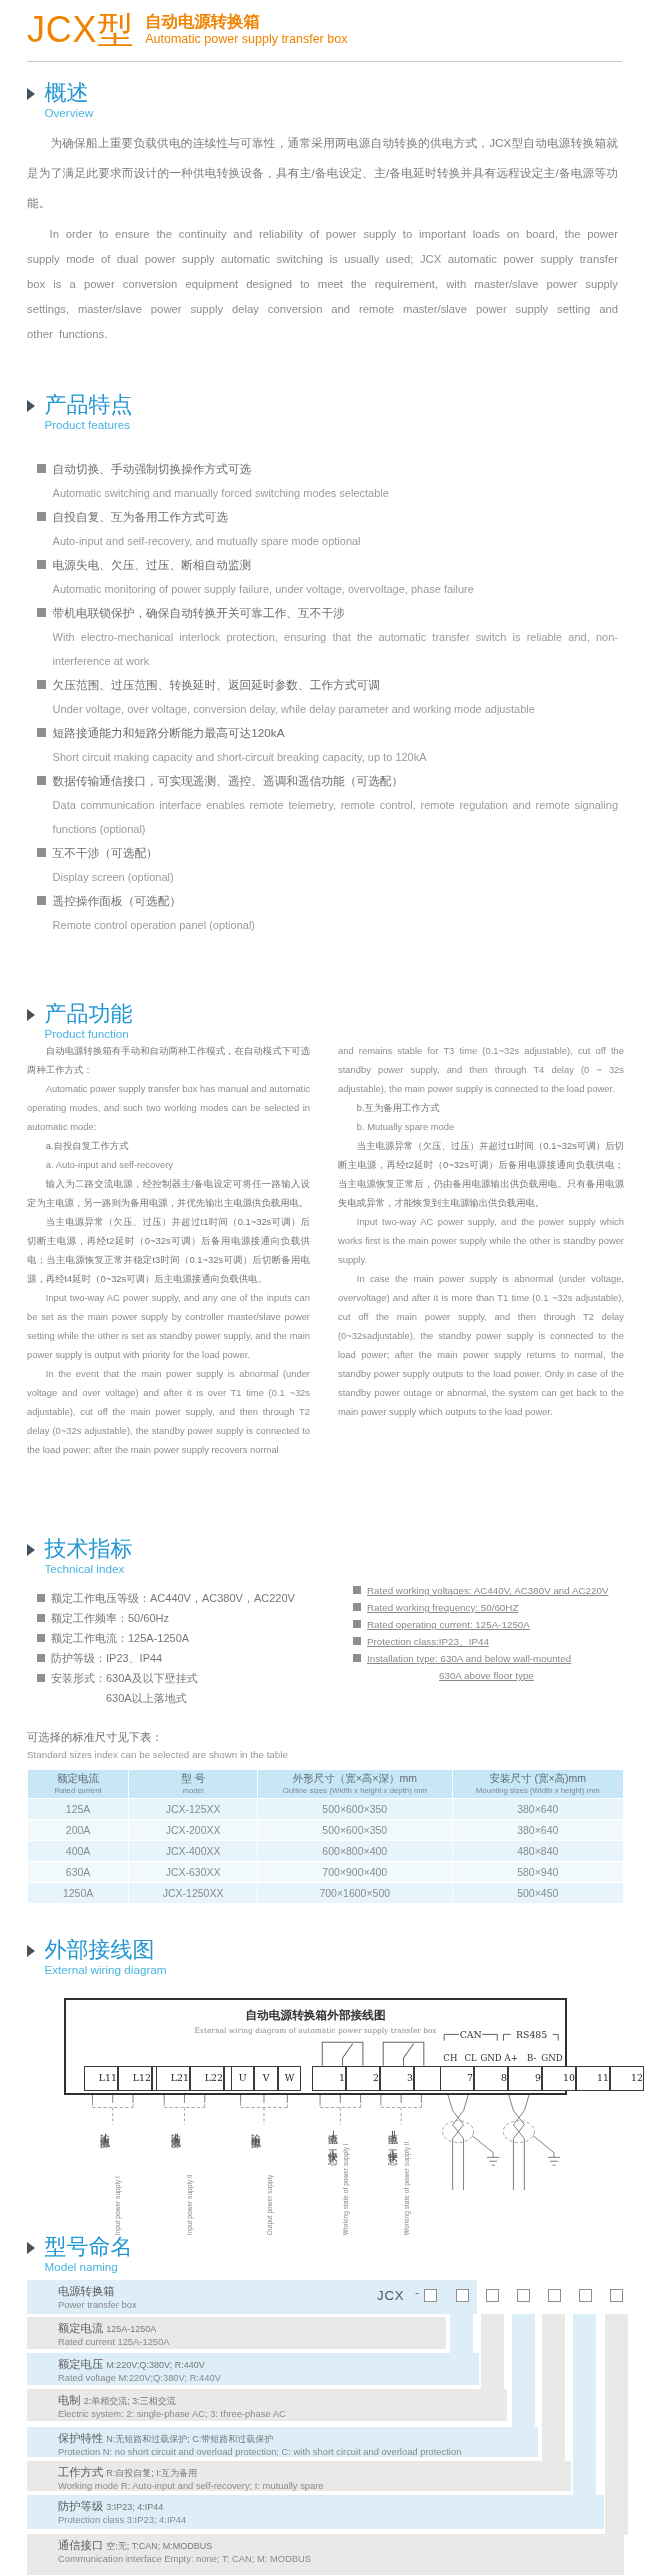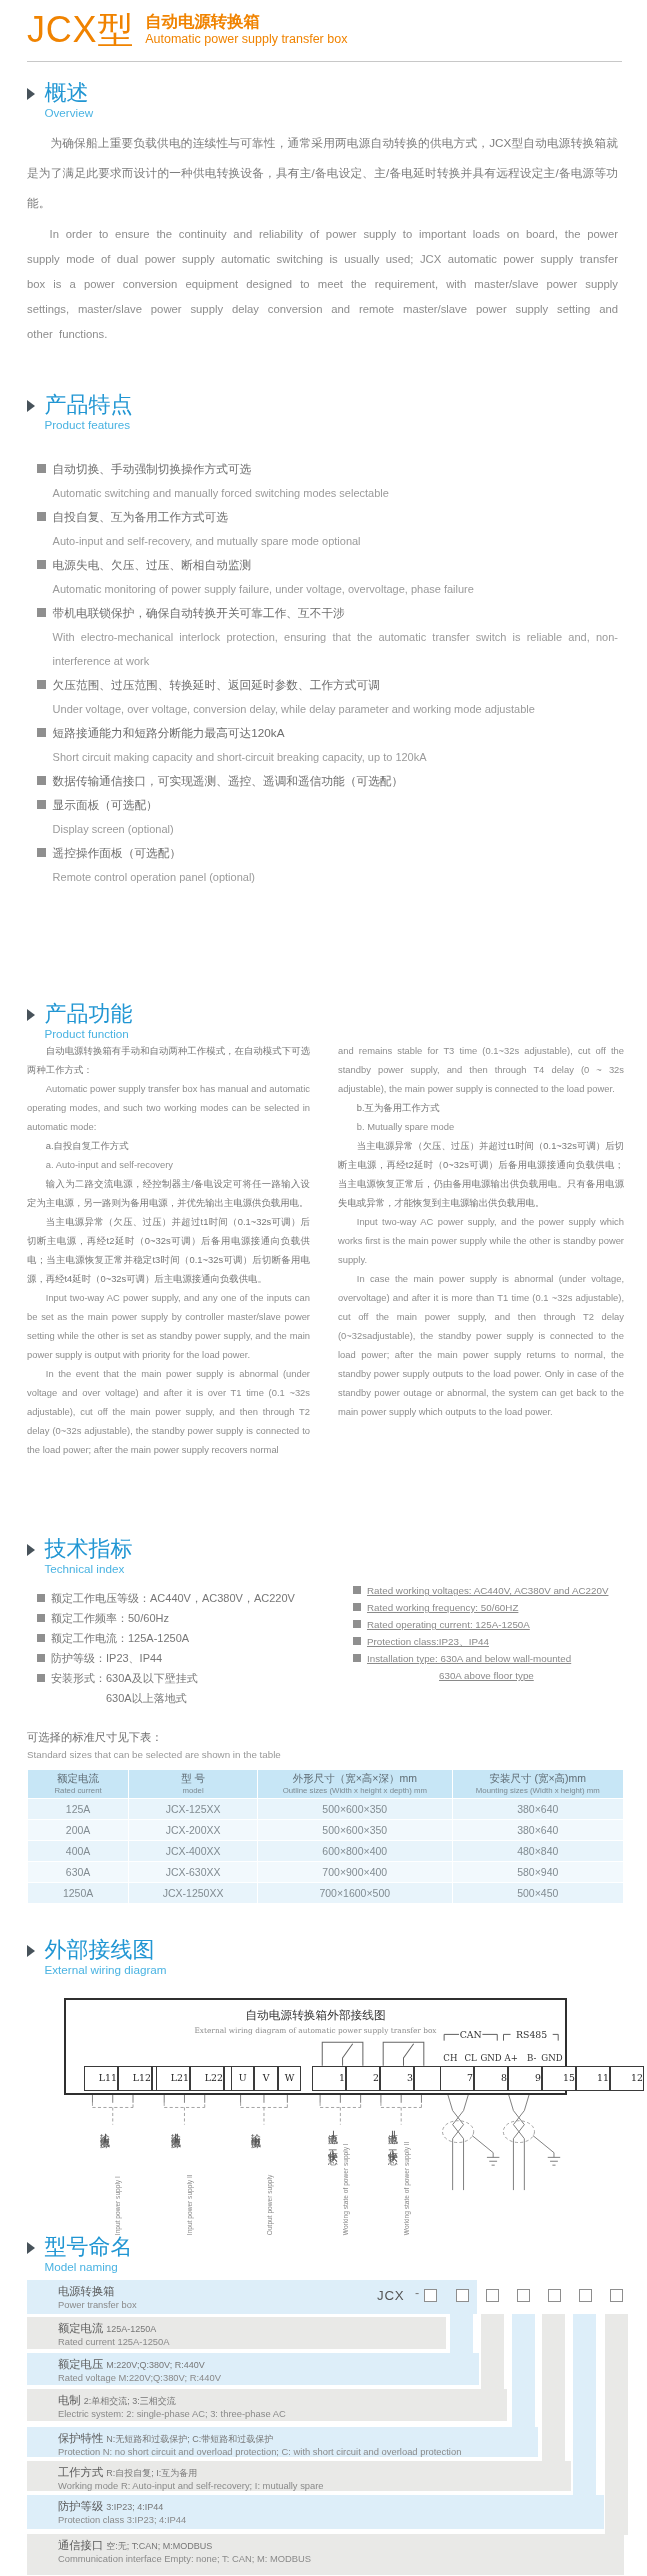--- a/index.html
+++ b/index.html
@@ -50,21 +50,21 @@
   .size-table th{background:#c7e6f6;height:28px;font-weight:normal;border:1.6px solid #fff;padding:0;}
   .th-zh{font-size:10.5px;color:#5f6c74;line-height:13.3px;}
   .th-en{font-size:7.8px;color:#7d8a92;line-height:10px;}
   .size-table td{height:20px;text-align:center;font-size:10.5px;color:#828c92;border:1.6px solid #fff;padding:0;}
   .r-a td{background:#e8f4fb;}
   .r-b td{background:#f2f9fd;}
   .c0{width:101px;}.c1{width:129px;}.c2{width:195px;}.c3{width:172px;}
   
   .wbox{position:absolute;top:1998px;left:64px;width:503px;height:97px;border:2px solid #2f2f2f;box-sizing:border-box;}
   .wtitle-zh{position:absolute;top:7.8px;left:0;width:100%;text-align:center;
-             font-family:"DejaVu Serif",serif;font-weight:normal;font-size:11.7px;color:#333;}
+             font-family:"DejaVu Serif",serif;font-weight:bold;font-size:11.7px;color:#333;}
   .wtitle-en{position:absolute;top:26px;left:0;width:100%;text-align:center;
              font-family:"DejaVu Serif",serif;font-size:7.4px;color:#8a8a8a;}
   .wsvg{position:absolute;top:0;left:0;}
   .tbox{position:absolute;top:66px;height:25px;display:flex;}
   .tcell{box-sizing:border-box;border:1.2px solid #3a3a3a;background:#fff;text-align:center;
          font-family:"DejaVu Serif",serif;font-size:9.4px;color:#222;line-height:22.6px;height:25px;}
   .w26{width:34px;text-align:right;}.w30{width:23.4px;}
   .under{position:absolute;top:2095px;left:0;width:648px;height:145px;}
   .usvg{position:absolute;top:0;left:0;}
   .vlabel-zh{position:absolute;writing-mode:vertical-rl;font-size:9.8px;color:#555;
@@ -122,21 +122,22 @@
     <div class="feat-en">Auto-input and self-recovery, and mutually spare mode optional</div>
     <div class="feat"><span class="sq"></span><span>电源失电、欠压、过压、断相自动监测</span></div>
     <div class="feat-en">Automatic monitoring of power supply failure, under voltage, overvoltage, phase failure</div>
     <div class="feat"><span class="sq"></span><span>带机电联锁保护，确保自动转换开关可靠工作、互不干涉</span></div>
     <div class="feat-en">With electro-mechanical interlock protection, ensuring that the automatic transfer switch is reliable and, non-interference at work</div>
     <div class="feat"><span class="sq"></span><span>欠压范围、过压范围、转换延时、返回延时参数、工作方式可调</span></div>
     <div class="feat-en">Under voltage, over voltage, conversion delay, while delay parameter and working mode adjustable</div>
     <div class="feat"><span class="sq"></span><span>短路接通能力和短路分断能力最高可达120kA</span></div>
     <div class="feat-en">Short circuit making capacity and short-circuit breaking capacity, up to 120kA</div>
     <div class="feat"><span class="sq"></span><span>数据传输通信接口，可实现遥测、遥控、遥调和遥信功能（可选配）</span></div>
-    <div class="feat"><span class="sq"></span><span>显示面板（可选配）</span></div>
+    <div class="feat-en">Data communication interface enables remote telemetry, remote control, remote regulation and remote signaling functions (optional)</div>
+    <div class="feat"><span class="sq"></span><span>互不干涉（可选配）</span></div>
     <div class="feat-en">Display screen (optional)</div>
     <div class="feat"><span class="sq"></span><span>遥控操作面板（可选配）</span></div>
     <div class="feat-en">Remote control operation panel (optional)</div>
   </div>
 
   <div class="sec" style="top:1001px">
     <div class="tri"></div>
     <div class="sec-t">
       <div class="sec-zh">产品功能</div>
       <div class="sec-en">Product function</div>
@@ -179,21 +180,21 @@
   <div class="tech-r">
     <div class="ti"><span class="sq2"></span><span>Rated working voltages: AC440V, AC380V and AC220V</span></div>
     <div class="ti"><span class="sq2"></span><span>Rated working frequency: 50/60HZ</span></div>
     <div class="ti"><span class="sq2"></span><span>Rated operating current: 125A-1250A</span></div>
     <div class="ti"><span class="sq2"></span><span>Protection class:IP23、IP44</span></div>
     <div class="ti"><span class="sq2"></span><span>Installation type: 630A and below wall-mounted</span></div>
     <div class="ti-cont-r">630A above floor type</div>
   </div>
 
   <div class="note-zh">可选择的标准尺寸见下表：</div>
-  <div class="note-en">Standard sizes that can be selected are shown in the table</div>
+  <div class="note-en">Standard sizes index can be selected are shown in the table</div>
   <table class="size-table">
     <thead>
       <tr>
         <th class="c0">
             <div class="th-zh">额定电流</div>
             <div class="th-en">Rated current</div>
           </th>
         <th class="c1">
             <div class="th-zh">型 号</div>
             <div class="th-en">model</div>
@@ -287,21 +288,21 @@
       <div class="tcell w26">2</div>
       <div class="tcell w26">3</div>
       <div class="tcell w26">4</div>
       <div class="tcell w26">5</div>
       <div class="tcell w26">6</div>
     </div>
     <div class="tbox" style="left:374px">
       <div class="tcell w26">7</div>
       <div class="tcell w26">8</div>
       <div class="tcell w26">9</div>
-      <div class="tcell w26">15</div>
+      <div class="tcell w26">10</div>
       <div class="tcell w26">11</div>
       <div class="tcell w26">12</div>
     </div>
   </div>
 
   <div class="under">
     <svg class="usvg" width="648" height="145" viewBox="0 0 830 186">
       <path d="M118,0 V10 M144,0 V10 M170,0 V10 M210,0 V10 M236,0 V10 M262,0 V10 M308,0 V10 M338,0 V10 M368,0 V10 M410,0 V10 M436,0 V10 M462,0 V10 M488,0 V10 M514,0 V10 M540,0 V10" stroke="#777" stroke-width="1.2" fill="none"></path>
       <path d="M118,10 V16 M118,16 H170 M170,16 V10 M144,16 V38 M210,10 V16 M210,16 H262 M262,16 V10 M236,16 V38 M308,10 V16 M308,16 H368 M368,16 V10 M338,16 V38 M410,10 V16 M410,16 H462 M462,16 V10 M436,16 V38 M488,10 V16 M488,16 H540 M540,16 V10 M514,16 V38" stroke="#8a8a8a" stroke-width="1" stroke-dasharray="4 3" fill="none"></path>
       <path d="M574,0 L580,20 M600,0 L594,20 M580,20 L594,38 M594,20 L580,38 M580,38 L594,56 M594,38 L580,56 M580,56 L580,122 M594,56 L594,122" stroke="#777" stroke-width="1.2" fill="none"></path>

